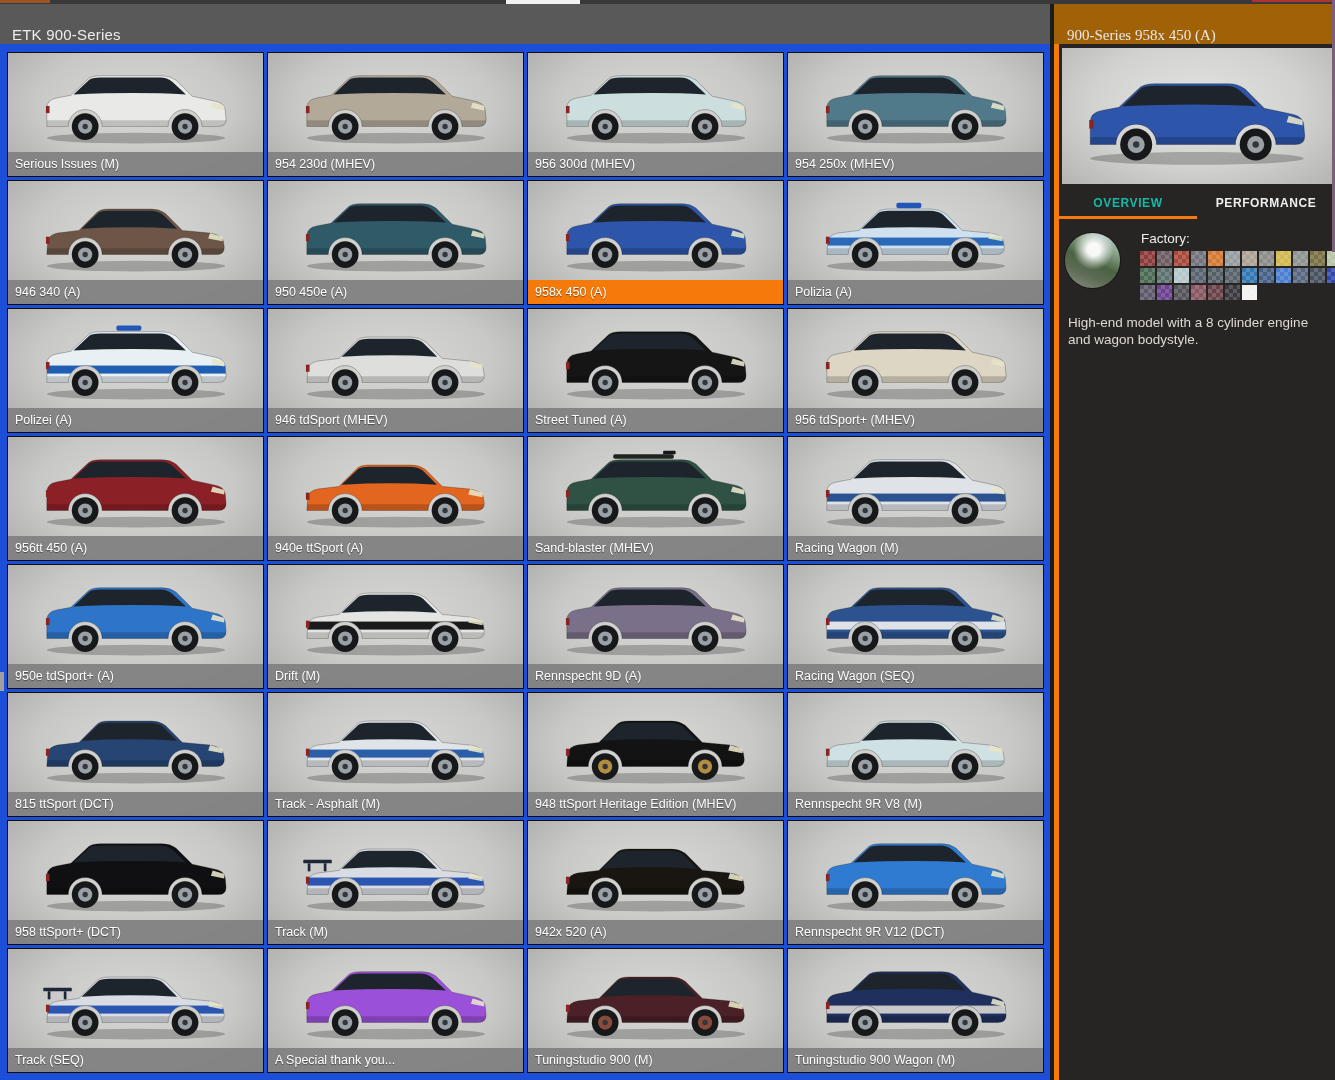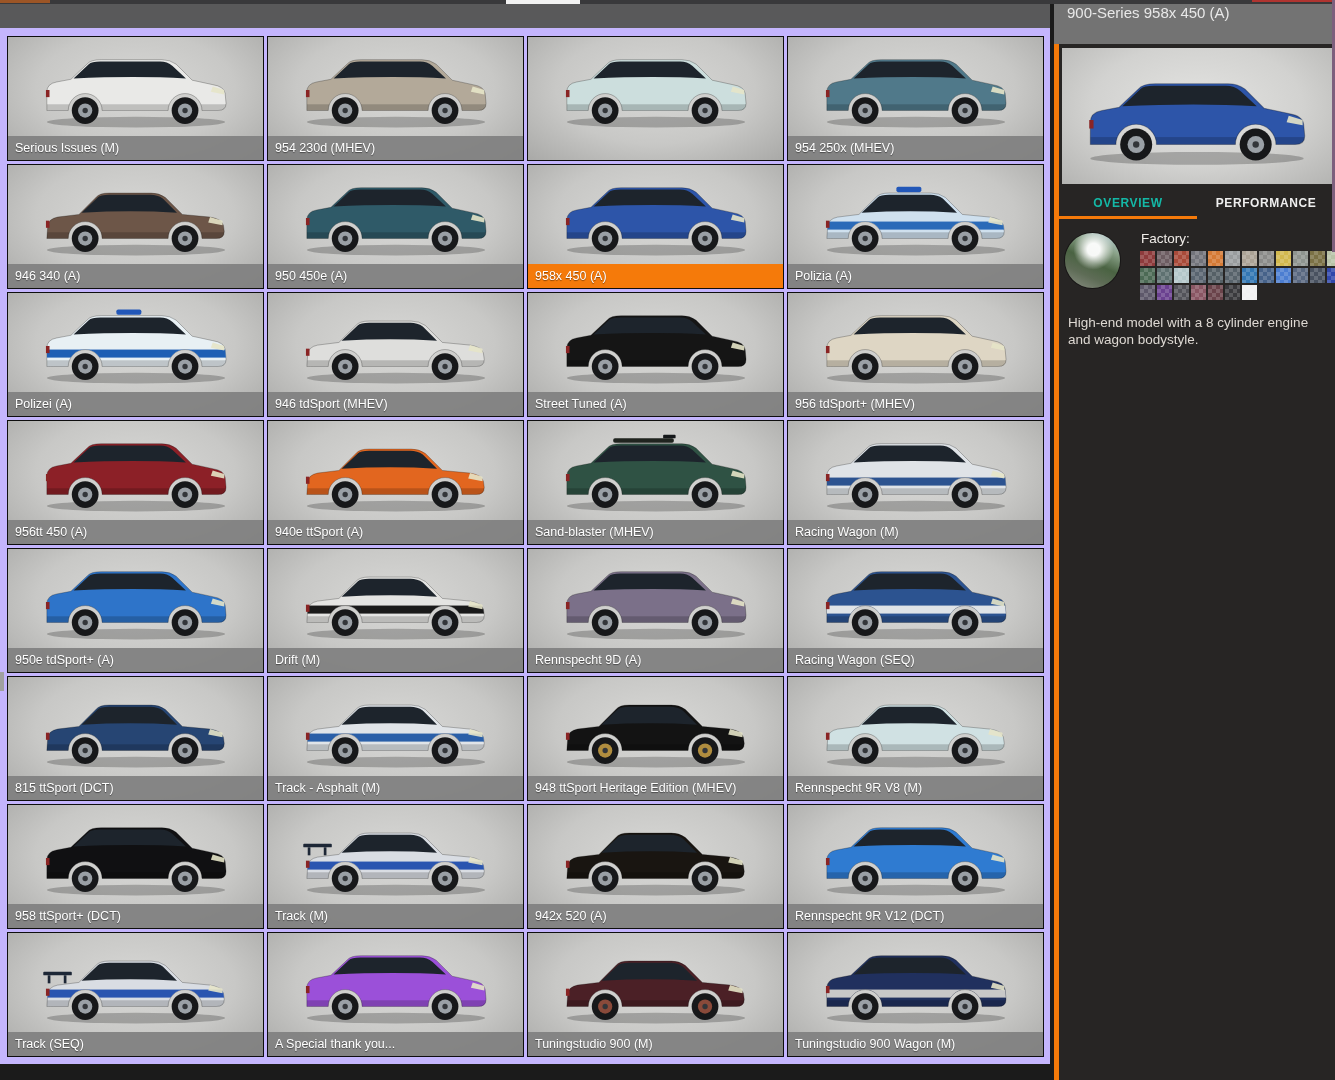--- a/index.html
+++ b/index.html
@@ -10,26 +10,26 @@
   .top-strip{position:absolute;left:0;top:0;width:1335px;height:4px;background:#39393b;}
   .seg{position:absolute;top:0;height:3px;}
   .seg-brown{left:0;width:50px;background:var(--c-brown);}
   .seg-white{left:506px;width:74px;height:4px;background:var(--c-white);}
   .seg-red{left:1252px;width:83px;height:2px;background:var(--c-red);}
 
   
   .left-header{position:absolute;left:0;top:4px;width:1050px;height:40px;background:#59595a;
     display:flex;align-items:center;}
   .left-header span{color:#ececec;font-size:15px;padding-left:12px;letter-spacing:.2px;margin-top:20px;}
-  .right-header{position:absolute;left:1054px;top:4px;width:281px;height:40px;background:#737373;
-    display:flex;align-items:flex-start;}
+  .right-header{position:absolute;left:1054px;top:4px;width:281px;height:40px;background:#a16207;
+    display:flex;align-items:flex-end;font-family:Liberation Serif, serif;}
   .right-header span{color:#e8e8e8;font-size:15px;padding-left:13px;}
 
   
-  .grid-area{position:absolute;left:0;top:28px;width:1050px;height:1036px;background:#c4b5fd;overflow:hidden;}
+  .grid-area{position:absolute;left:0;top:44px;width:1050px;height:1036px;background:#1d4ed8;overflow:hidden;}
   .grid{display:grid;grid-template-columns:repeat(4,255px);grid-auto-rows:123px;gap:5px;
     padding:9px 0 0 8px;}
   .tile{position:relative;outline:1px solid #0e0e0e;
     background:radial-gradient(ellipse at 50% 42%,#d8d8d6 0%,#c8c8c6 55%,#a9a9a7 100%);
     cursor:pointer;overflow:hidden;}
   .car-img{position:absolute;left:0;top:0;width:100%;height:99px;display:flex;
     align-items:center;justify-content:center;}
   .car-img svg{width:214px;height:90px;margin-top:6px;}
   .tile-label{position:absolute;left:0;bottom:0;width:100%;height:24px;line-height:24px;
     background:rgba(128,128,128,.93);color:#fff;font-size:12.5px;padding:0 7px;box-sizing:border-box;
@@ -181,20 +181,21 @@
     <g fill="#9aa0a6">
                 <circle cx="63" cy="73" r="8"></circle>
                 <circle cx="175" cy="73" r="8"></circle>
               </g>
     <g fill="#33363a">
                 <circle cx="63" cy="73" r="3"></circle>
                 <circle cx="175" cy="73" r="3"></circle>
               </g>
   </svg>
           </div>
+          <div class="tile-label">956 300d (MHEV)</div>
         </div>
         <div class="tile">
           <div class="car-img">
             <svg viewBox="0 0 240 100" xmlns="http://www.w3.org/2000/svg">
     <defs>
                 <clipPath id="cp3">
                   <path d="M20 73 L20 52 Q20 43 31 41 L47 38 L65 21 Q69 16 81 16 L149 16 Q158 16 165 21 L183 39 L206 44 Q219 46 220 54 L221 65 Q221 73 212 73 L194 73 A19 19 0 0 0 156 73 L82 73 A19 19 0 0 0 44 73 L27 73 Q20 73 20 73 Z"></path>
                 </clipPath>
               </defs>
     <ellipse cx="120" cy="86" rx="100" ry="6" fill="rgba(40,40,40,.28)"></ellipse>

